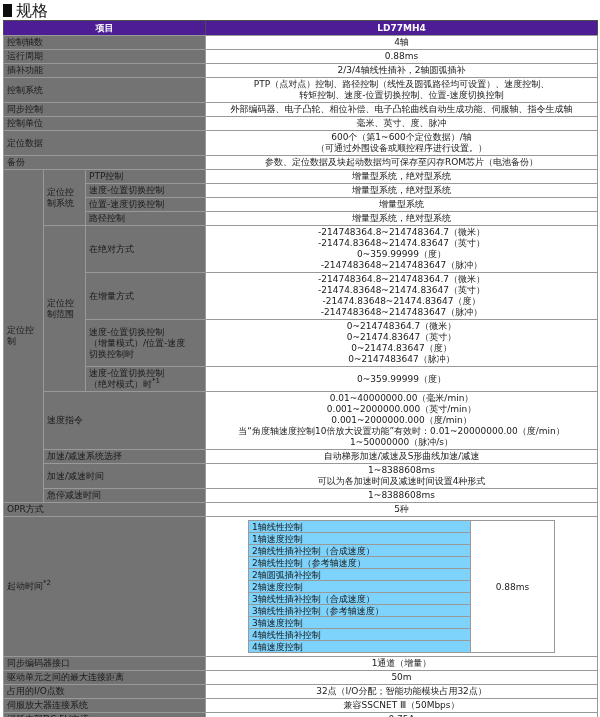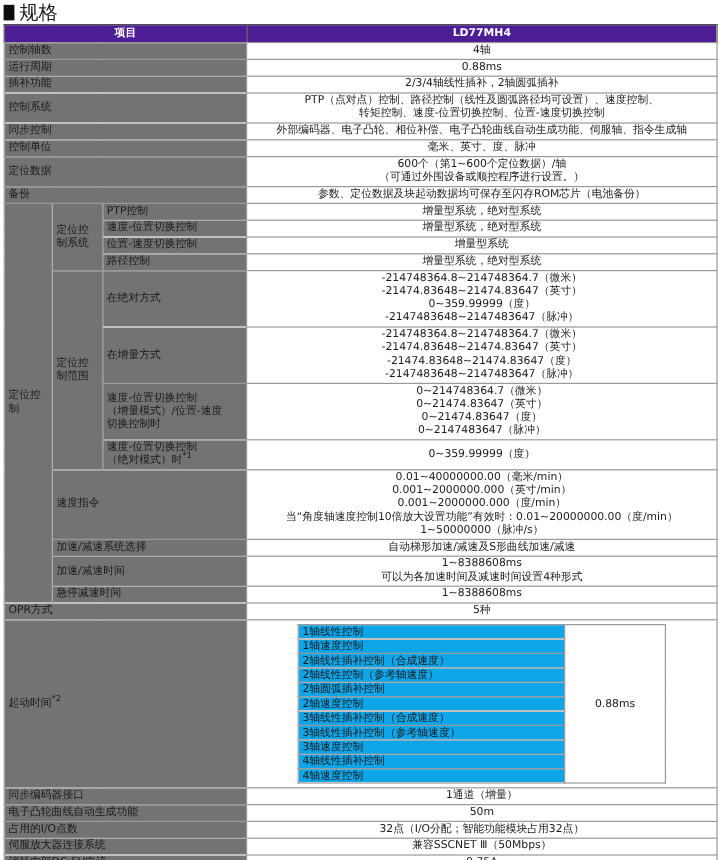--- a/index.html
+++ b/index.html
@@ -36,21 +36,21 @@
   }
   td.val { background:#ffffff; text-align:center; }
   td.h1 { height:13px; }
   sup { font-size:7px; line-height:0; }
 
   table.inner {
     width:306px; border-collapse:collapse; table-layout:fixed;
     margin:2px auto; font-size:9px; line-height:10px;
   }
   table.inner td { border:1px solid #999999; padding:0 3px; height:12px; overflow:hidden; }
-  table.inner td.ilbl { background:#0ea5e9; text-align:left; }
+  table.inner td.ilbl { background:#7dd3fc; text-align:left; }
   table.inner td.ival { background:#ffffff; text-align:center; vertical-align:middle; }
 </style>
 </head>
 <body>
 
 <div class="title-bar">
   <span class="title-square"></span>
   <span class="title-text">规格</span>
 </div>
 
@@ -249,21 +249,21 @@
           </tbody>
         </table>
       </td>
     </tr>
 
     <tr>
       <td colspan="3" class="lbl h1">同步编码器接口</td>
       <td class="val">1通道（增量）</td>
     </tr>
     <tr>
-      <td colspan="3" class="lbl h1">电子凸轮曲线自动生成功能</td>
+      <td colspan="3" class="lbl h1">驱动单元之间的最大连接距离</td>
       <td class="val">50m</td>
     </tr>
     <tr>
       <td colspan="3" class="lbl h1">占用的I/O点数</td>
       <td class="val">32点（I/O分配；智能功能模块占用32点）</td>
     </tr>
     <tr>
       <td colspan="3" class="lbl h1">伺服放大器连接系统</td>
       <td class="val">兼容SSCNET Ⅲ（50Mbps）</td>
     </tr>

